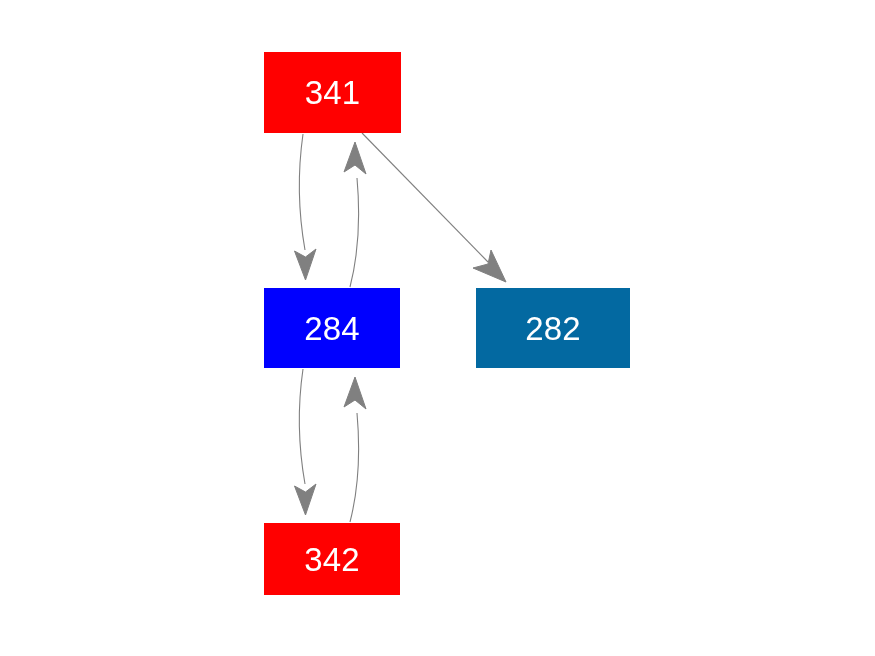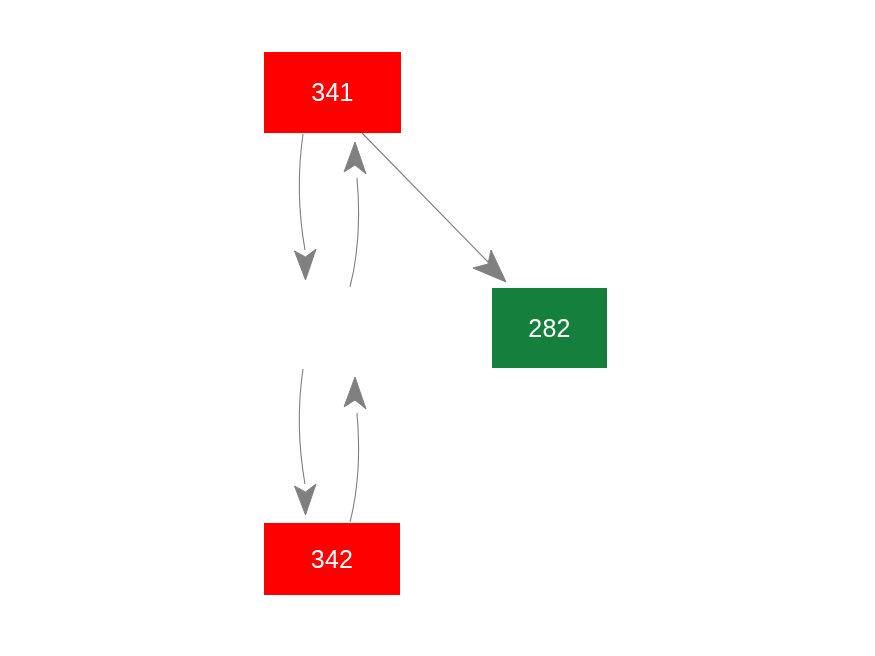--- a/index.html
+++ b/index.html
@@ -29,21 +29,21 @@
   .node {
     position: absolute;
     display: flex;
     align-items: center;
     justify-content: center;
     box-sizing: border-box;
   }
   .node-label {
     color: #ffffff;
     font-family: "Liberation Sans", sans-serif;
-    font-size: 25px;
+    font-size: 33px;
     font-weight: 400;
     line-height: 1;
     letter-spacing: 0.2px;
     user-select: none;
   }
 </style>
 </head>
 <body>
 
 <div id="graph-canvas">
@@ -74,22 +74,25 @@
       <path d="M 350 522 C 359 487 360 447 357 413" fill="none" stroke="#808080" stroke-width="1.1"></path>
       <polygon points="355,377 344,407 355,400 366,409" fill="#808080" stroke="#808080" stroke-width="1"></polygon>
     </g>
 
   </svg>
 
   <div class="node" style="left:264px; top:52px; width:137px; height:81px; background:#ff0000;">
     <span class="node-label">341</span>
   </div>
 
+  <div class="node" style="left:264px; top:288px; width:136px; height:80px; background:#0000ff;">
+    <span class="node-label">284</span>
+  </div>
 
-  <div class="node" style="left:476px; top:288px; width:115px; height:80px; background:#15803d;margin-left:16px;">
+  <div class="node" style="left:476px; top:288px; width:154px; height:80px; background:#0369a1;">
     <span class="node-label">282</span>
   </div>
 
   <div class="node" style="left:264px; top:523px; width:136px; height:72px; background:#ff0000;">
     <span class="node-label">342</span>
   </div>
 
 </div>
 
 </body></html>

